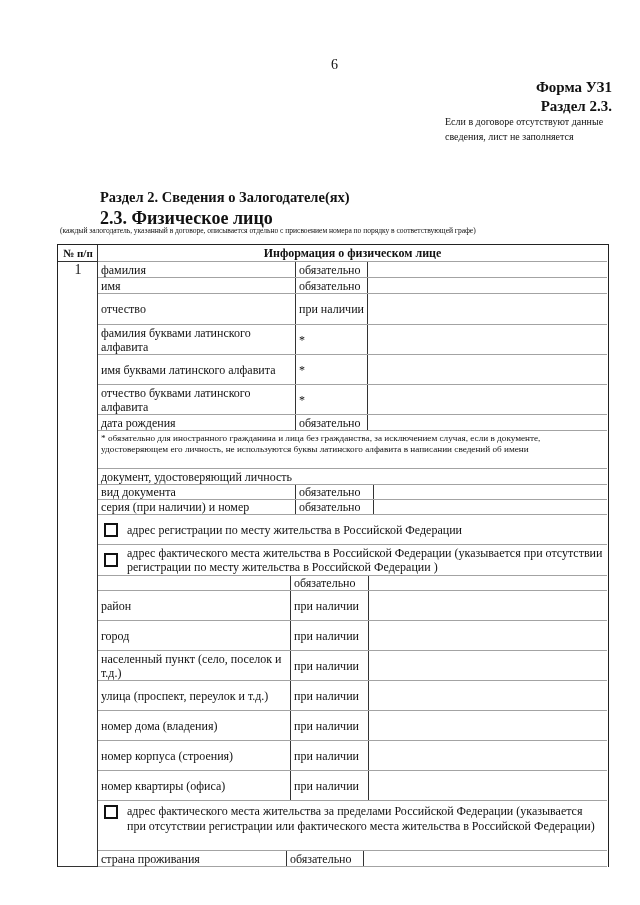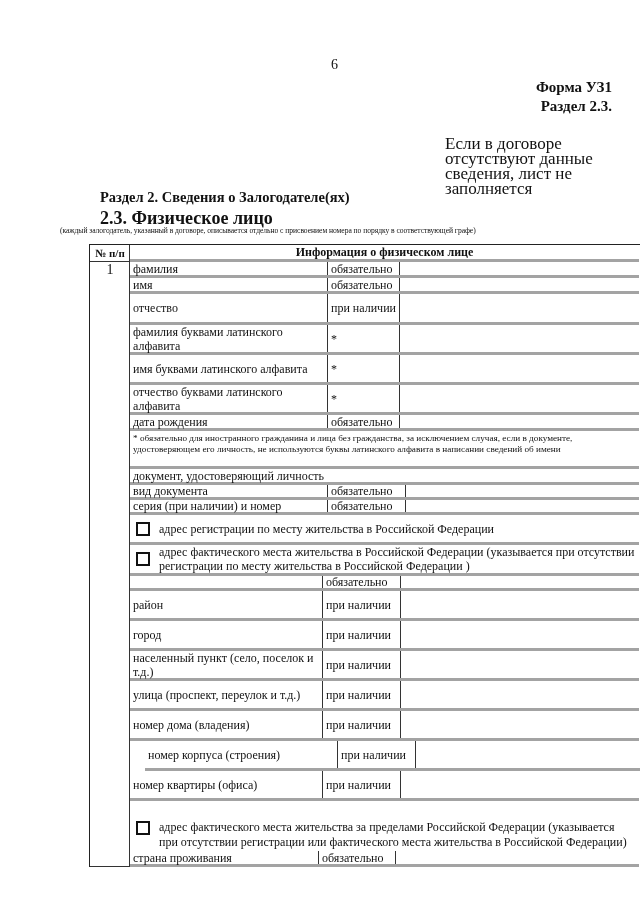--- a/index.html
+++ b/index.html
@@ -3,27 +3,27 @@
 <meta charset="utf-8">
 <style>
   html, body { margin: 0; padding: 0; background: #ffffff; }
   body {
     width: 640px; height: 905px; position: relative; overflow: hidden;
     font-family: "Liberation Serif", "DejaVu Serif", serif; color: #111;
   }
   .abs { position: absolute; }
   .page-num { left: 331px; top: 57px; font-size: 14px; }
   .form-code { right: 28px; top: 78px; font-size: 15px; font-weight: bold; text-align: right; line-height: 19px; }
-  .note-top { left: 445px; top: 136px; font-size: 17px; line-height: 15px; width: 170px; }
+  .note-top { left: 445px; top: 114px; font-size: 10px; line-height: 15px; width: 170px; }
   .sec-title { left: 100px; top: 189px; font-size: 14.5px; font-weight: bold; }
   .sub-title { left: 100px; top: 208px; font-size: 18px; font-weight: bold; }
   .sub-note { left: 60px; top: 226px; font-size: 7.6px; white-space: nowrap; letter-spacing: -0.05px; }
 
   .grid { position: absolute; left: 57px; top: 244px; width: 550px; border: 1px solid #222; border-bottom: none; }
-  .row { position: absolute; border-bottom: 3px solid #a3a3a3; box-sizing: border-box; }
+  .row { position: absolute; border-bottom: 1px solid #a3a3a3; box-sizing: border-box; }
   .cell { position: absolute; top: 0; bottom: 0; box-sizing: border-box; font-size: 12px; line-height: 14px; padding: 0 3px; display: flex; align-items: center; }
   .vline { border-left: 1px solid #333; }
   .hdr { font-weight: bold; justify-content: center; }
   .twoline { flex-direction: column; align-items: flex-start; justify-content: center; }
   .small { font-size: 9.2px; line-height: 11px; align-items: flex-start; padding-top: 2px; }
   .chk { width: 10px; height: 10px; border: 2px solid #111; display: inline-block; margin-right: 9px; flex: 0 0 auto; }
 </style>
 </head>
 <body>
 
@@ -31,21 +31,21 @@
 <div class="abs form-code">
   <div>Форма УЗ1</div>
   <div>Раздел 2.3.</div>
 </div>
 <div class="abs note-top">Если в договоре отсутствуют данные сведения, лист не заполняется</div>
 
 <div class="abs sec-title">Раздел 2. Сведения о Залогодателе(ях)</div>
 <div class="abs sub-title">2.3. Физическое лицо</div>
 <div class="abs sub-note">(каждый залогодатель, указанный в договоре, описывается отдельно с присвоением номера по порядку в соответствующей графе)</div>
 
-<div class="grid" style="height:622px;margin-left:32px;">
+<div class="grid" style="height:622px;">
 
   <div class="abs" style="left:0;top:0;width:40px;height:622px;border-right:1px solid #333;border-bottom:1px solid #333;box-sizing:border-box;"></div>
   <div class="abs" style="left:0;top:0;width:40px;height:16px;font-size:11px;font-weight:bold;text-align:center;line-height:16px;border-bottom:1px solid #333;">№ п/п</div>
   <div class="abs" style="left:0;top:17px;width:40px;font-size:14px;text-align:center;">1</div>
 
   <div class="row" style="left:40px;top:0;width:509px;height:17px;">
     <div class="cell hdr" style="left:0;right:0;">Информация о физическом лице</div>
   </div>
 
   <div class="row" style="left:40px;top:17px;width:509px;height:16px;">
@@ -138,32 +138,32 @@
   <div class="row" style="left:40px;top:436px;width:509px;height:30px;">
     <div class="cell" style="left:0;width:192px;">улица (проспект, переулок и т.д.)</div>
     <div class="cell vline twoline" style="left:192px;width:78px;">при наличии</div>
     <div class="cell vline" style="left:270px;right:0;"></div>
   </div>
   <div class="row" style="left:40px;top:466px;width:509px;height:30px;">
     <div class="cell" style="left:0;width:192px;">номер дома (владения)</div>
     <div class="cell vline twoline" style="left:192px;width:78px;">при наличии</div>
     <div class="cell vline" style="left:270px;right:0;"></div>
   </div>
-  <div class="row" style="left:55px;top:496px;width:509px;height:30px;text-align:right;">
+  <div class="row" style="left:40px;top:496px;width:509px;height:30px;text-align:right;">
     <div class="cell" style="left:0;width:192px;">номер корпуса (строения)</div>
     <div class="cell vline twoline" style="left:192px;width:78px;">при наличии</div>
     <div class="cell vline" style="left:270px;right:0;"></div>
   </div>
   <div class="row" style="left:40px;top:526px;width:509px;height:30px;">
     <div class="cell" style="left:0;width:192px;">номер квартиры (офиса)</div>
     <div class="cell vline twoline" style="left:192px;width:78px;">при наличии</div>
     <div class="cell vline" style="left:270px;right:0;"></div>
   </div>
 
-  <div class="row" style="left:40px;top:572px;width:509px;height:50px;font-family:Liberation Serif, serif;">
+  <div class="row" style="left:40px;top:556px;width:509px;height:50px;font-family:Liberation Serif, serif;">
     <div class="cell" style="left:0;right:0;padding-left:6px;align-items:flex-start;padding-top:3px;">
       <span class="chk" style="margin-top:1px;"></span>
       <span style="line-height:14.5px;">адрес фактического места жительства за пределами Российской Федерации (указывается при отсутствии регистрации или фактического места жительства в Российской Федерации)</span>
     </div>
   </div>
   <div class="row" style="left:40px;top:606px;width:509px;height:16px;">
     <div class="cell" style="left:0;width:188px;">страна проживания</div>
     <div class="cell vline" style="left:188px;width:77px;">обязательно</div>
     <div class="cell vline" style="left:265px;right:0;"></div>
   </div>

